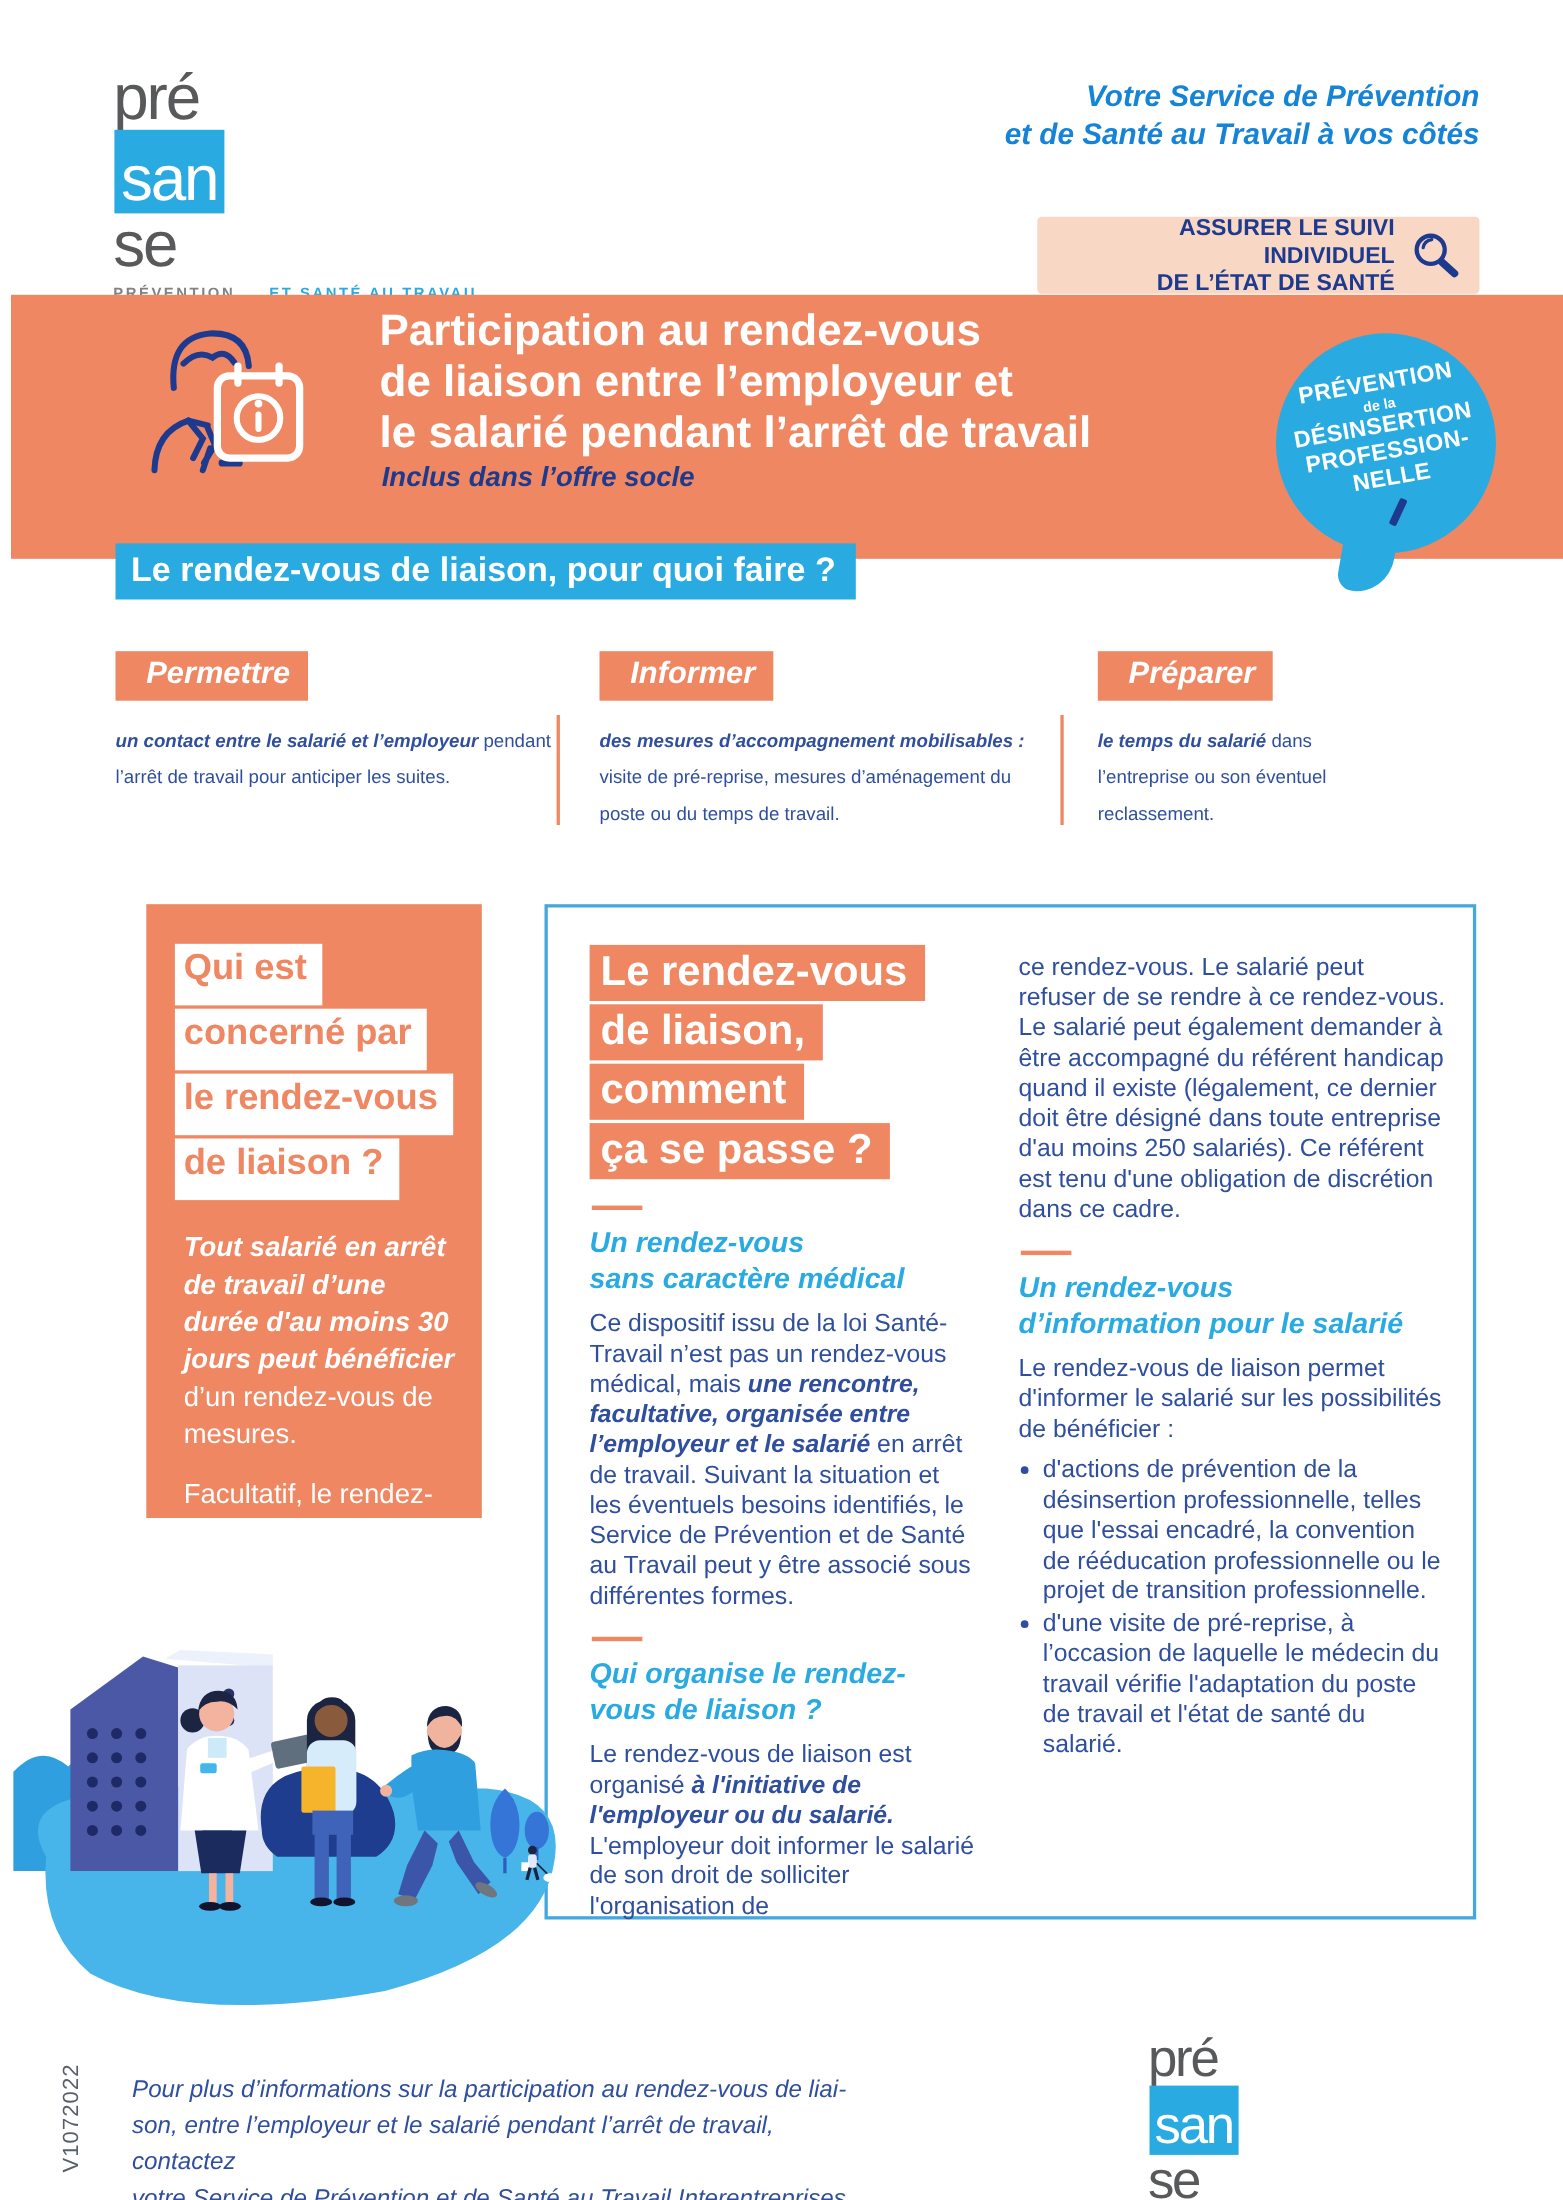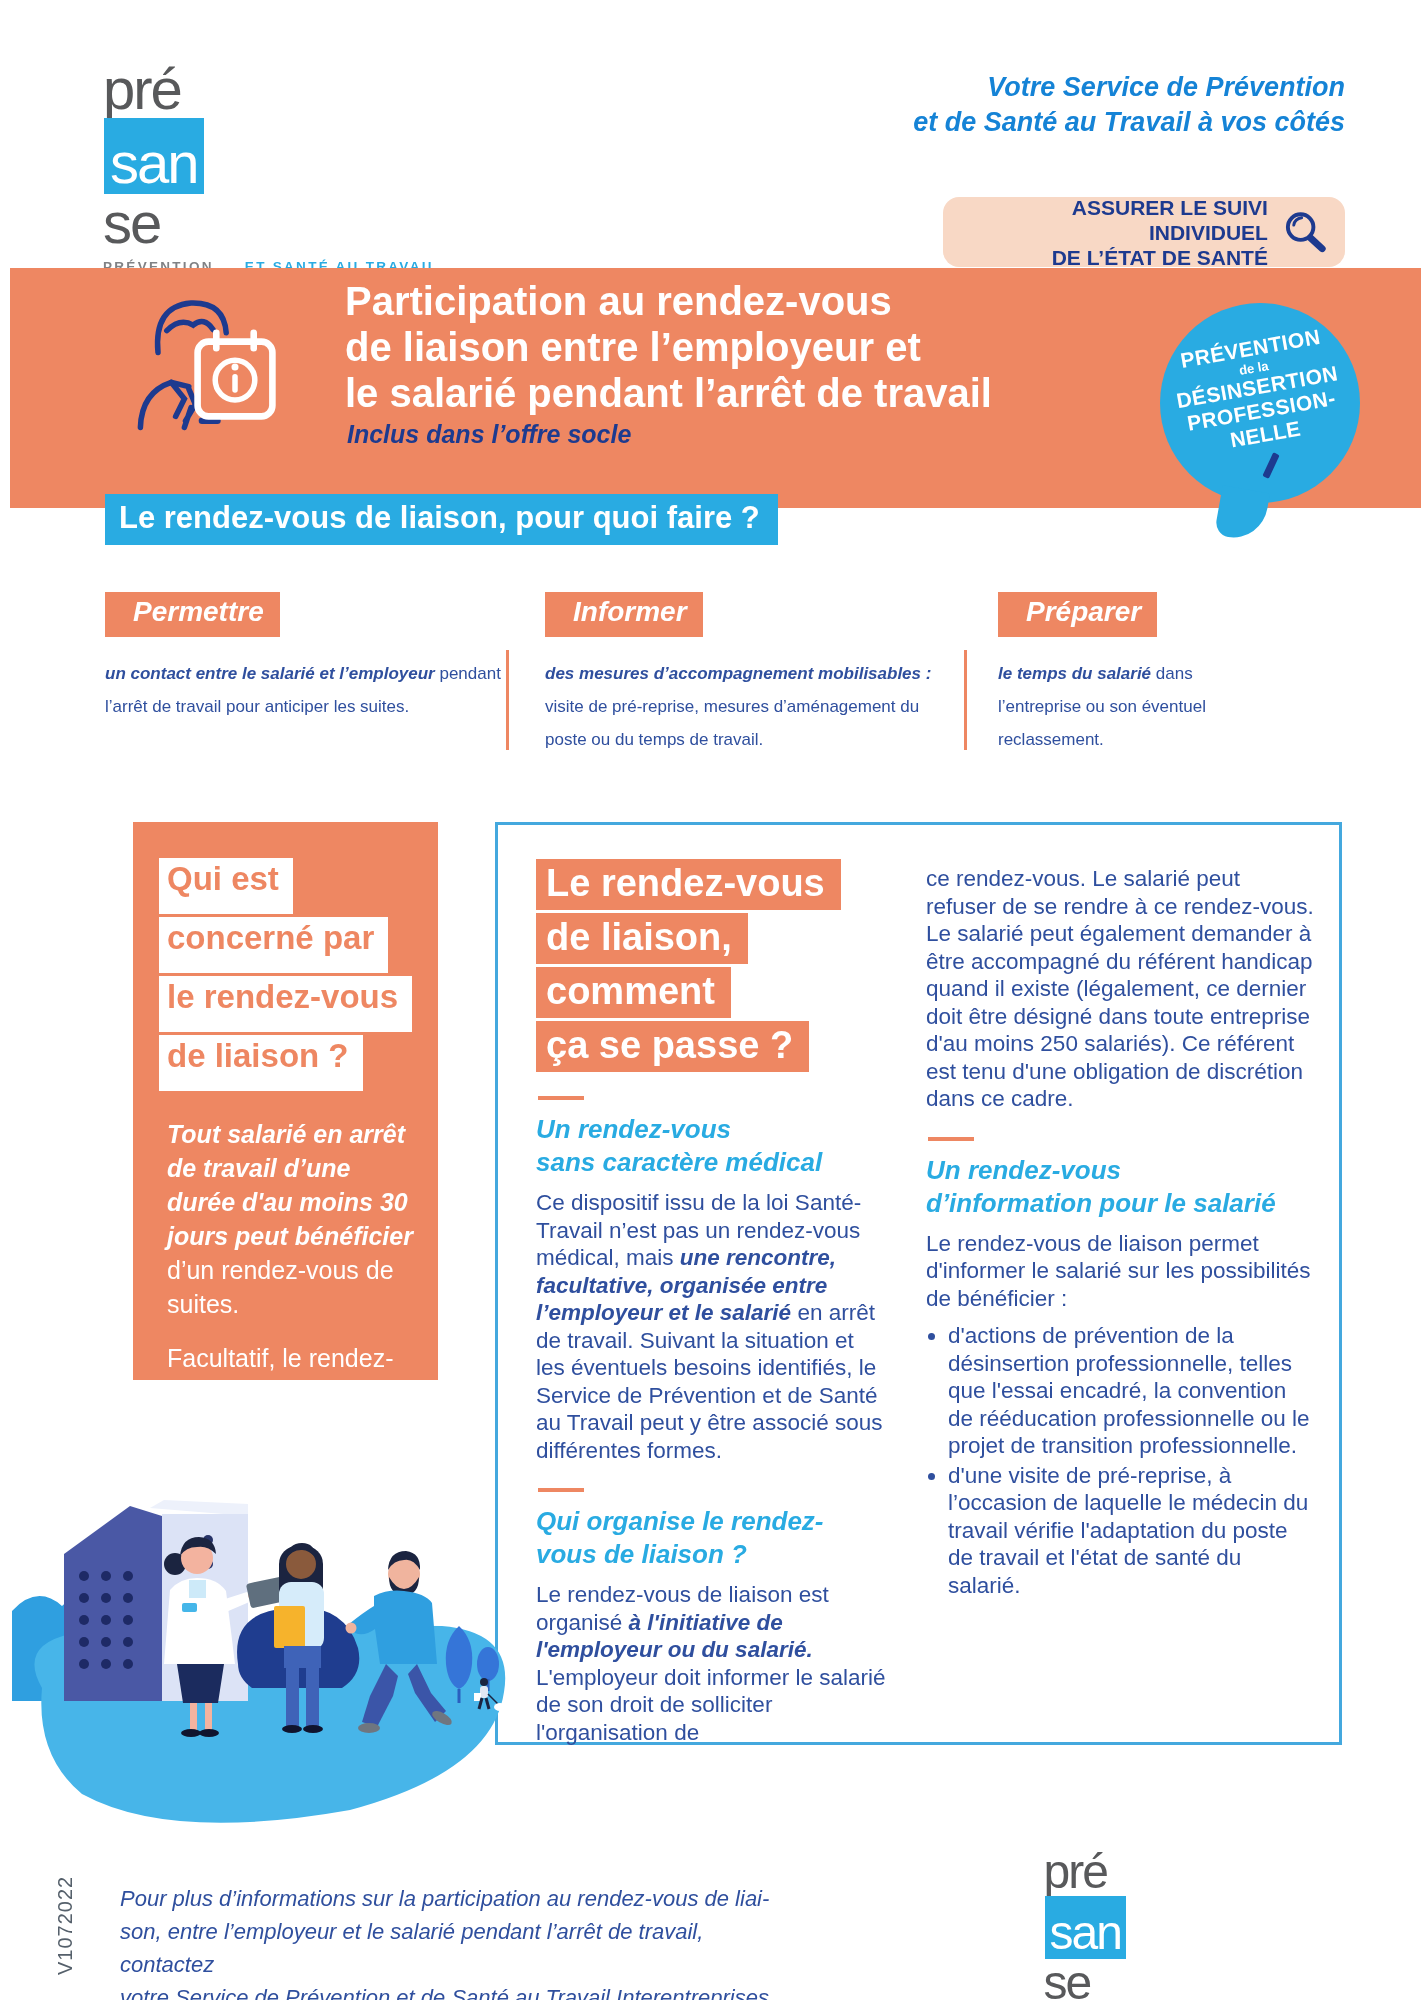--- a/index.html
+++ b/index.html
@@ -10,21 +10,21 @@
   }
   
   .logo { position:absolute; }
   .logo-top { left:103px; top:60px; }
   .logo-word { display:flex; align-items:flex-start; font-weight:normal; letter-spacing:-2px; color:#58595b; font-size:58px; line-height:1;flex-direction:column; }
   .lg-hl { background:#29abe2; color:#fff; padding:16px 6px 2px 6px; margin:0 1px; }
   .logo-sub { margin-top:7px; font-size:13.5px; font-weight:bold; letter-spacing:2.3px; white-space:nowrap; }
   .ls-gray { color:#808285; } .ls-blue { color:#29abe2;padding-left:25px; }
   .logo-region { display:table; margin:8px 0 0 25px; background:#58595b; color:#fff; font-weight:bold; font-size:16.5px; letter-spacing:1px; padding:4px 16px 5px; }
   .tagline { position:absolute; top:70px; right:76px; text-align:right; font-style:italic; font-weight:bold; font-size:27px; line-height:35px; color:#1583d6; }
-  .mission-badge { position:absolute; left:943px; top:197px; width:402px; height:70px; background:#f8d8c5; border-radius:16px; display:flex; align-items:center; justify-content:flex-end; gap:14px; padding:0 16px 0 10px; }
+  .mission-badge { position:absolute; left:943px; top:197px; width:402px; height:70px; background:#f8d8c5; border-radius:4px; display:flex; align-items:center; justify-content:flex-end; gap:14px; padding:0 16px 0 10px; }
   .mission-text { text-align:right; color:#1d3a8f; font-weight:bold; font-size:21px; line-height:25px; }
   
   .hero { position:absolute; left:10px; top:268px; width:1411px; height:240px; background:#ee8762; }
   .hero-icon { position:absolute; left:115px; top:12px; }
   .hero-title { position:absolute; left:335px; top:10px; color:#fff; font-weight:bold; font-size:40px; line-height:46px; }
   .hero-sub { position:absolute; left:337px; top:152px; color:#1d3a8f; font-weight:bold; font-style:italic; font-size:25px; }
   
   .bubble { position:absolute; left:1160px; top:303px; width:200px; height:200px; background:#29abe2; border-radius:50%; z-index:6; }
   .bubble::after { content:""; position:absolute; left:58px; bottom:-36px; width:48px; height:50px; background:#29abe2; border-radius:0 0 95% 40%; transform:rotate(10deg); }
   .bubble-text { position:absolute; inset:0; display:flex; flex-direction:column; align-items:center; justify-content:center; transform:rotate(-10deg); color:#fff; font-weight:bold; text-align:center; }
@@ -156,21 +156,21 @@
   <div class="vdiv vdiv1"></div>
   <div class="vdiv vdiv2"></div>
 
   <div class="who-box">
     <div class="who-title">
       <span class="chip-w">Qui est</span>
       <span class="chip-w">concerné par</span>
       <span class="chip-w">le rendez-vous</span>
       <span class="chip-w">de liaison ?</span>
     </div>
-    <p class="who-p"><span class="bi">Tout salarié en arrêt de travail d’une durée d'au moins 30 jours peut bénéficier</span><span> d’un rendez-vous de suites.</span></p>
+    <p class="who-p"><span class="bi">Tout salarié en arrêt de travail d’une durée d'au moins 30 jours peut bénéficier</span><span> d’un rendez-vous de mesures.</span></p>
     <p class="who-p">Facultatif, le rendez-vous de liaison est organisé à l'initiative de l'employeur ou du salarié et toujours avec son accord.</p>
   </div>
 
   <div class="how-box">
     <div class="hcol1">
       <div>
         <span class="chip-o">Le rendez-vous</span>
         <span class="chip-o">de liaison,</span>
         <span class="chip-o">comment</span>
         <span class="chip-o">ça se passe ?</span>

